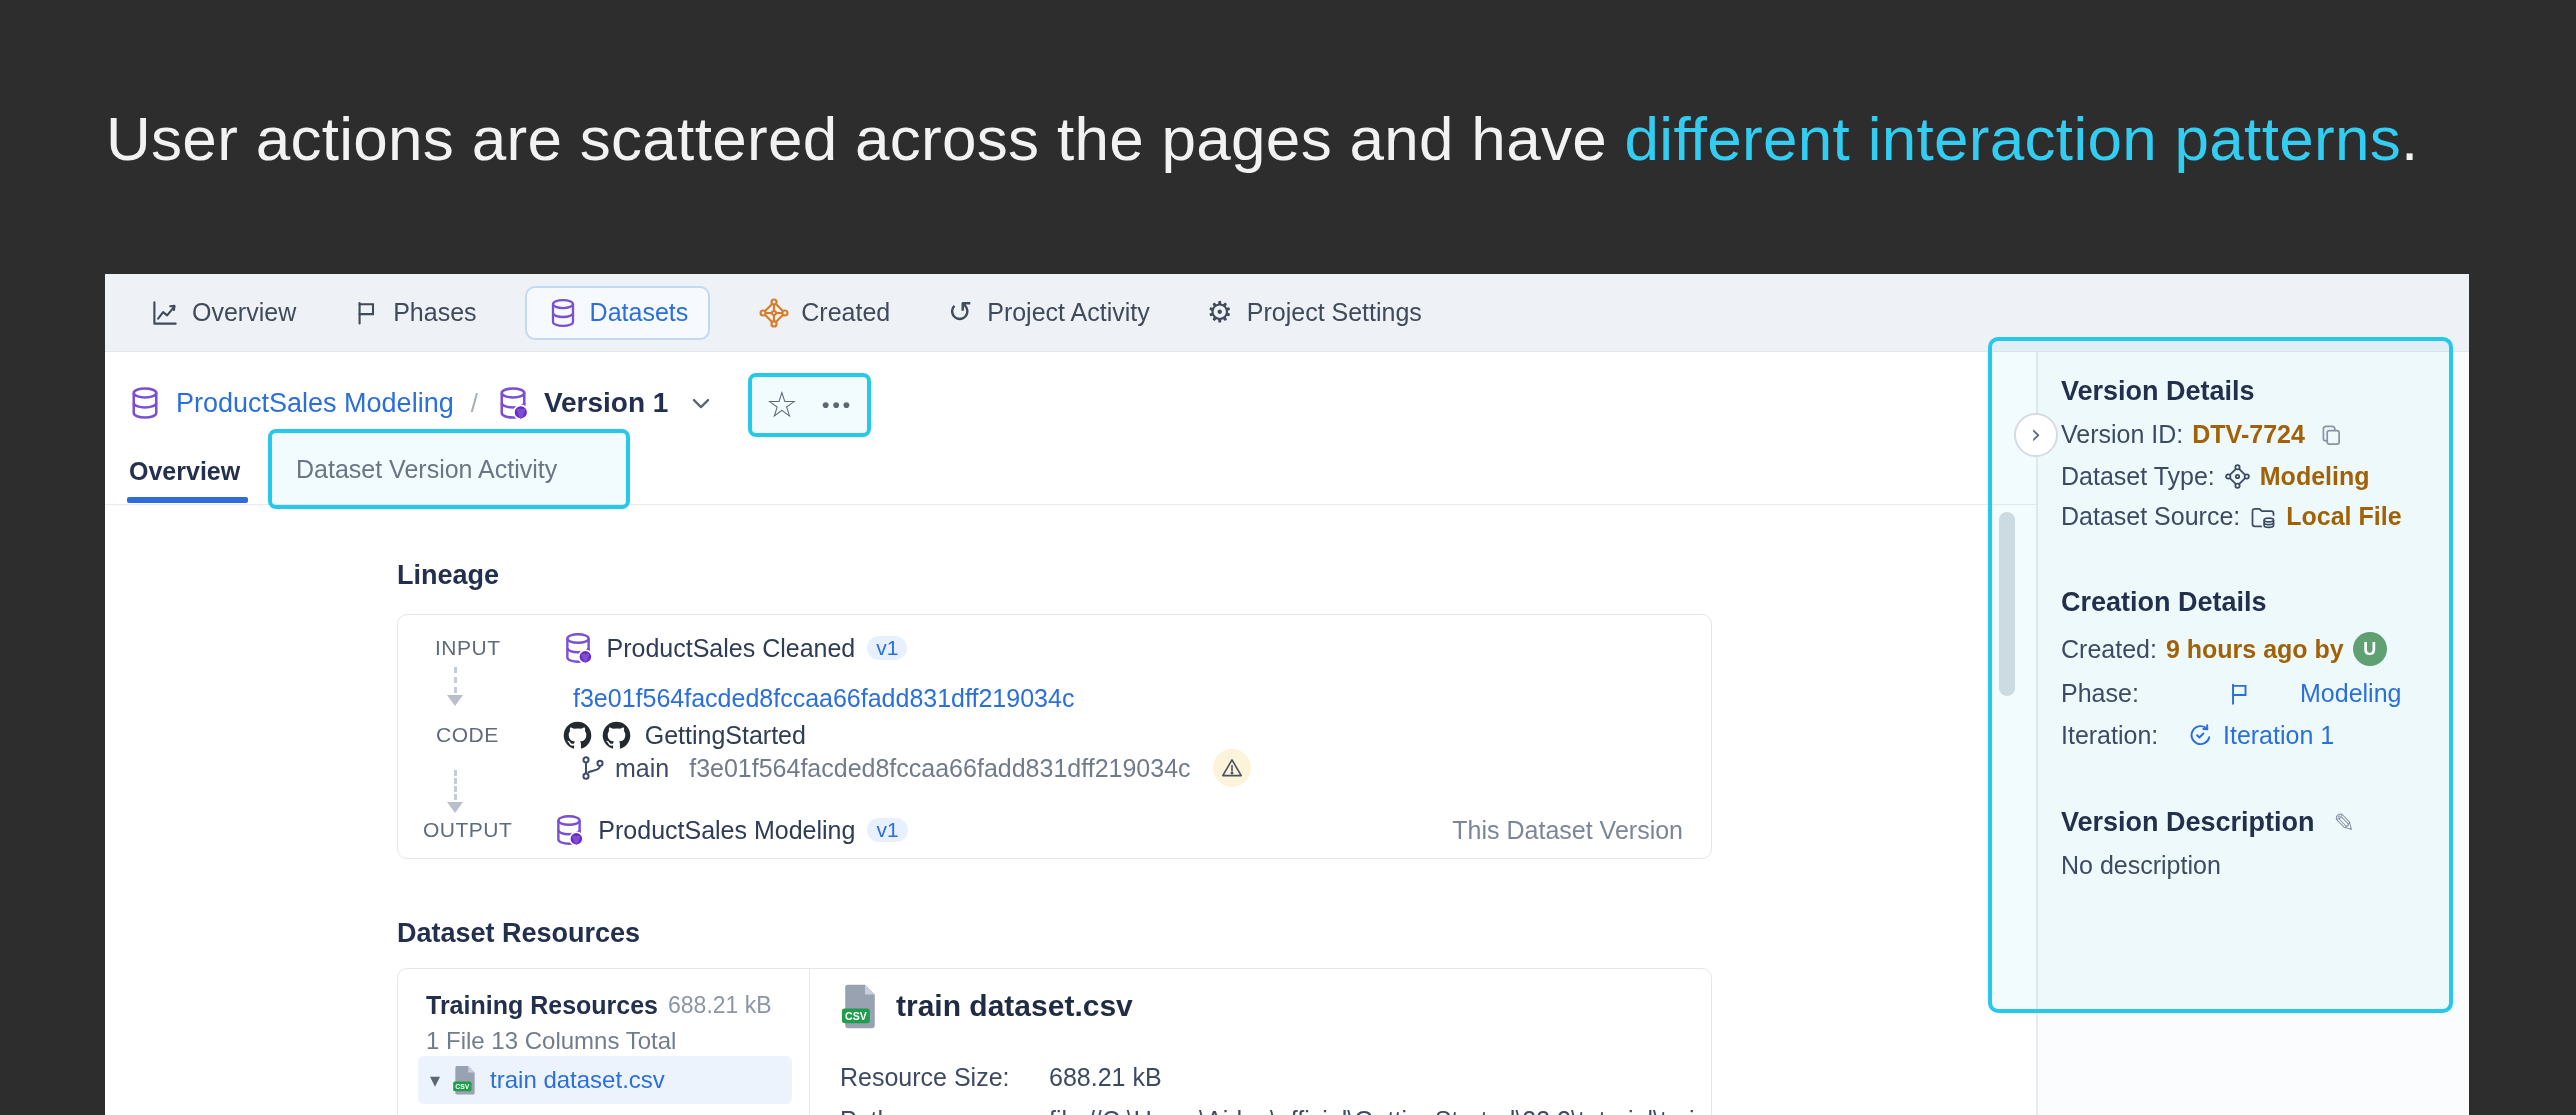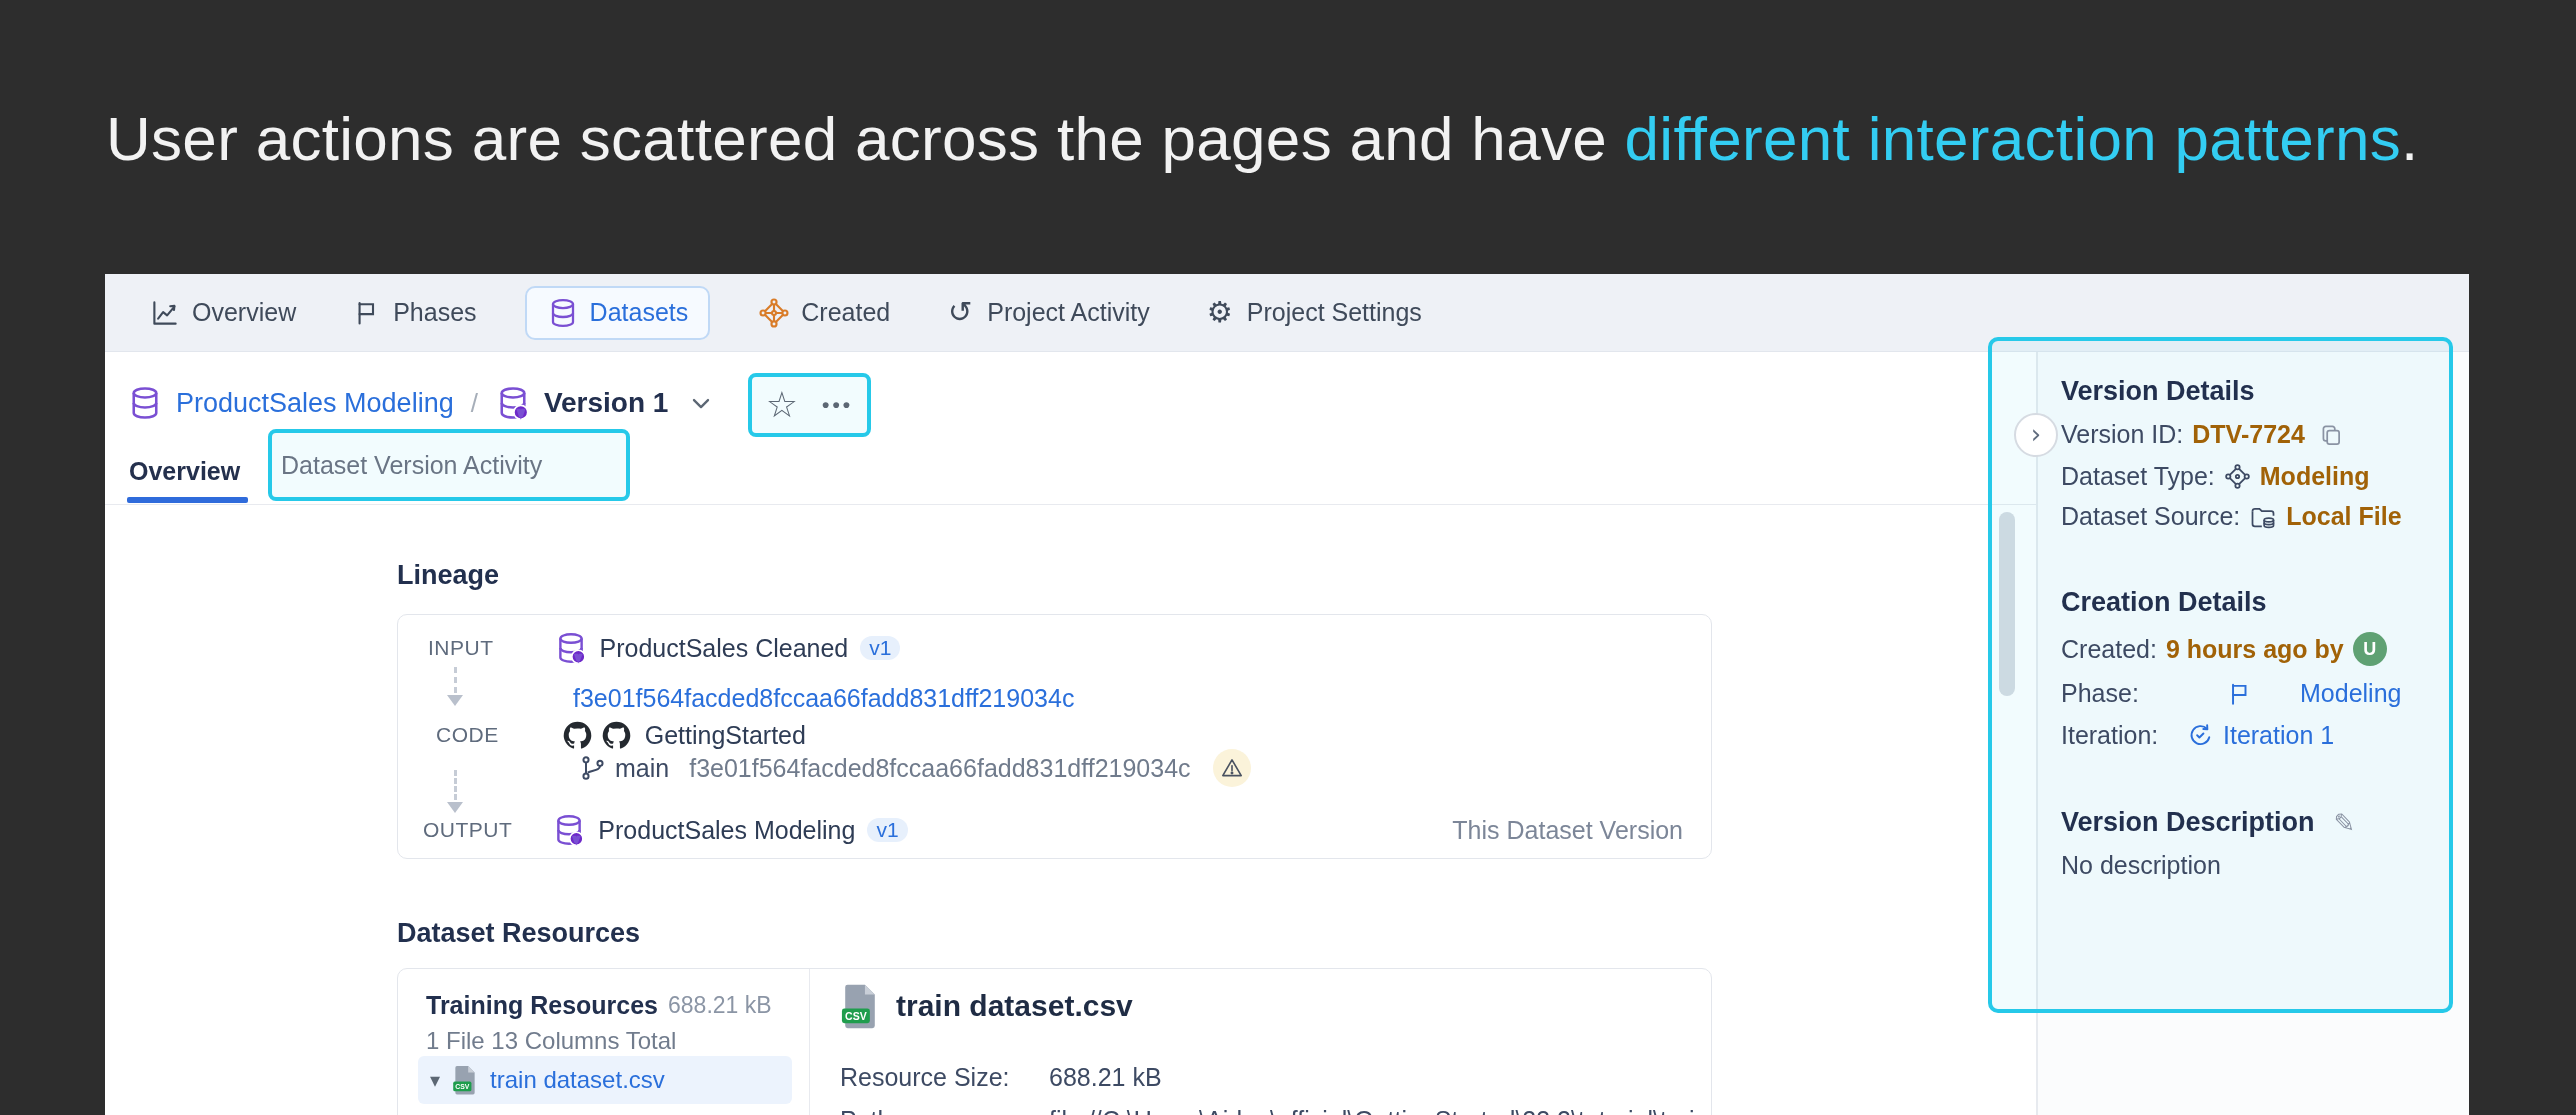--- a/index.html
+++ b/index.html
@@ -32,21 +32,21 @@
   .crumb-version{color:#222f4e;font-size:28px;font-weight:bold;}
   .hl-box{border:4px solid #26c9e9;border-radius:8px;background:rgba(38,201,233,.06);box-sizing:border-box;}
   .star-box{left:643px;top:99px;width:123px;height:64px;display:flex;align-items:center;justify-content:center;gap:24px;}
   .star{font-size:36px;color:#5c6774;}
   .ellipsis{font-size:21px;color:#5c6774;letter-spacing:3px;font-weight:bold;}
 
   
   .tab-overview{left:24px;top:183px;font-size:25px;font-weight:bold;color:#24304d;}
   .tab-underline{left:22px;top:223px;width:121px;height:6px;background:#2f6bdb;border-radius:2px;}
   .tab-divider{left:0;top:230px;width:1931px;height:1px;background:#e8eaef;}
-  .tab-activity-box{left:163px;top:155px;width:362px;height:72px;display:flex;align-items:center;padding-left:9px;}
+  .tab-activity-box{left:163px;top:155px;width:362px;height:80px;display:flex;align-items:center;padding-left:24px;}
   .tab-activity{font-size:25px;font-weight:500;color:#6a7585;}
 
   
   .sec-heading{font-size:27px;font-weight:bold;color:#22304e;}
 
   
   .lineage-box{left:292px;top:340px;width:1315px;height:245px;border:1px solid #e3e6ec;border-radius:10px;background:#fff;box-sizing:border-box;}
   .lin-label{font-size:21px;color:#5f6b7d;letter-spacing:0.5px;}
   .lin-name{font-size:25px;color:#2e3c55;}
   .v-badge{font-size:21px;color:#2a6fdb;background:#e7f0fc;border-radius:14px;padding:0 9px;margin-left:12px;}
@@ -183,21 +183,21 @@
     <div class="abs tab-overview">Overview</div>
     <div class="abs tab-underline"></div>
     <div class="abs tab-divider"></div>
     <div class="abs hl-box tab-activity-box">
       <span class="tab-activity">Dataset Version Activity</span>
     </div>
 
     <div class="abs sec-heading" style="left:292px;top:286px;">Lineage</div>
     <div class="abs lineage-box">
 
-      <div class="abs row" style="left:30px;top:13px;height:40px;">
+      <div class="abs row" style="left:37px;top:13px;height:40px;">
         <span class="lin-label">INPUT</span>
         <span style="width:60px;"></span>
         <span style="display:inline-flex;margin-right:12px;">
           <svg width="34" height="34" viewBox="0 0 24 24" fill="none" stroke="#7a4fd3" stroke-width="1.7">
               <ellipse cx="12" cy="5.3" rx="7.5" ry="3"></ellipse>
               <path d="M4.5 5.3v6.7c0 1.66 3.36 3 7.5 3s7.5-1.34 7.5-3V5.3"></path>
               <path d="M4.5 12v6.7c0 1.66 3.36 3 7.5 3s7.5-1.34 7.5-3V12"></path>
               <circle cx="17.2" cy="18.2" r="4.6" fill="#6d28c9" stroke="#ffffff" stroke-width="1.1"></circle>
               <text x="17.2" y="20.7" text-anchor="middle" font-size="7" fill="#ffffff" font-weight="bold" font-family="sans-serif">v</text>
             </svg>

